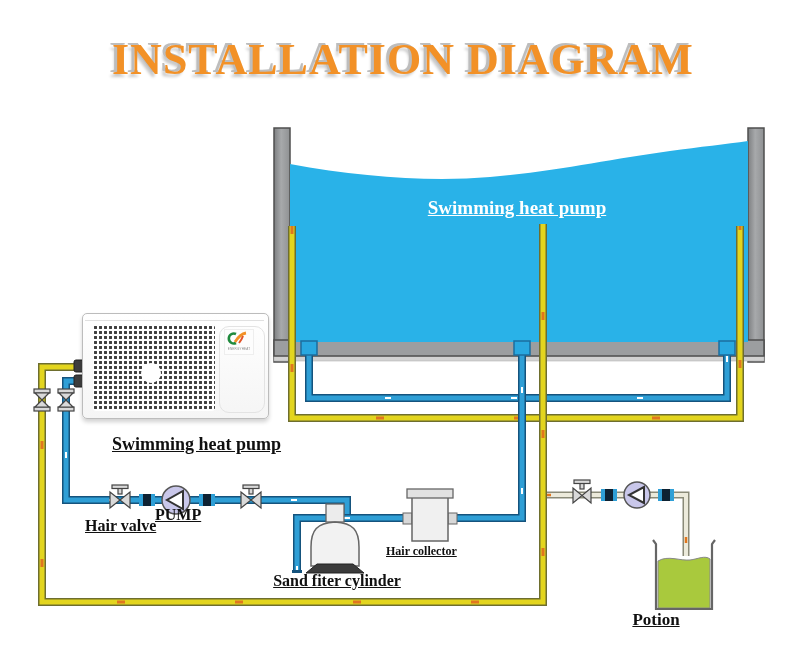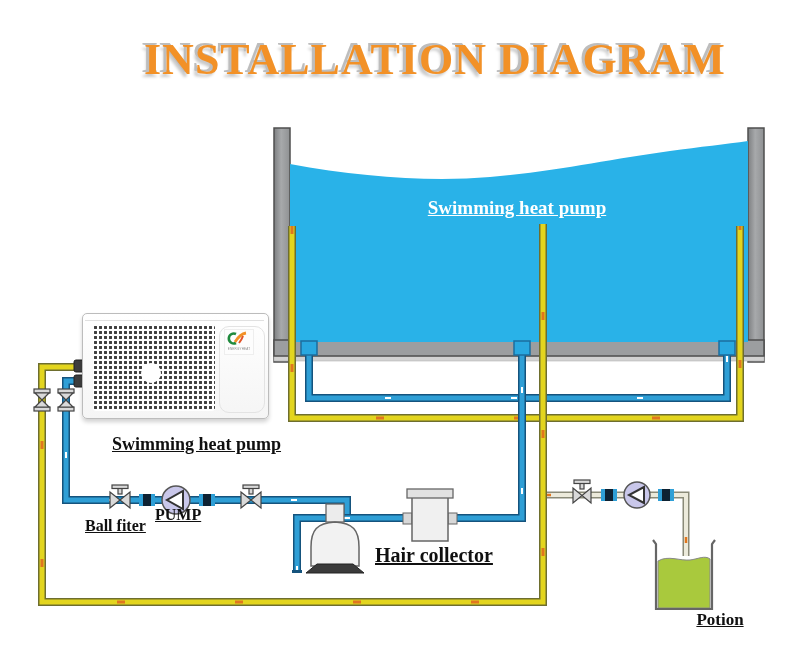--- a/index.html
+++ b/index.html
@@ -6,30 +6,29 @@
   #stage{
     position:relative;width:790px;height:670px;background:#ffffff;overflow:hidden;
     font-family:"Liberation Serif", serif;
   }
   .abs{position:absolute;}
   #title{
     left:112px;top:34px;width:560px;
     font-size:44px;font-weight:bold;letter-spacing:1px;color:#F29127;
     text-shadow:-3px -2px 0 #bdbdbd,-3px 3px 3px #c9c9c9;
     white-space:nowrap;
-    margin-left:32px;
   }
   .lbl{color:#101010;font-weight:bold;white-space:nowrap;text-decoration:underline;}
   #pool-label{left:402px;top:197px;width:230px;text-align:center;font-size:19px;color:#ffffff;font-weight:bold;}
   #hp-label{left:112px;top:434px;width:140px;font-size:18px;}
   #ballvalve-label{left:85px;top:517px;font-size:16px;}
   #pump-label{left:155px;top:506px;font-size:16px;}
   #sandfilter-label{left:262px;top:572px;width:150px;text-align:center;font-size:16px;}
-  #haircollector-label{left:375px;top:544px;font-size:20px;}
-  #potion-label{left:690px;top:610px;width:60px;text-align:center;font-size:17px;}
+  #haircollector-label{left:386px;top:544px;font-size:12px;}
+  #potion-label{left:626px;top:610px;width:60px;text-align:center;font-size:17px;}
   
   #heatpump{
     left:82px;top:313px;width:185px;height:104px;
     background:linear-gradient(#ffffff,#f5f5f5);
     border:1px solid #bcbcbc;border-radius:5px;
     box-shadow:0 3px 4px rgba(0,0,0,0.18);
   }
   #hp-seam{left:2px;top:6px;width:179px;height:1px;background:#e0e0e0;}
   #hp-grill{
     left:10px;top:11px;width:122px;height:86px;border-radius:3px;
@@ -203,18 +202,19 @@
         <path d="M10,12 Q15,4 21,3" fill="none" stroke="#F29127" stroke-width="2.8"></path>
         <path d="M14,13 Q17,9 18,6" fill="none" stroke="#e2542a" stroke-width="2"></path>
       </svg>
       <div id="hp-logo-text" class="abs">ENERGYHEAT</div>
     </div>
   </div>
 
   <div id="title" class="abs">INSTALLATION DIAGRAM</div>
   <div id="pool-label" class="abs lbl">Swimming heat pump</div>
   <div id="hp-label" class="abs lbl">Swimming heat pump</div>
-  <div id="ballvalve-label" class="abs lbl">Ball fiter</div>
+  <div id="ballvalve-label" class="abs lbl">Hair valve</div>
   <div id="pump-label" class="abs lbl">PUMP</div>
+  <div id="sandfilter-label" class="abs lbl">Sand fiter cylinder</div>
   <div id="haircollector-label" class="abs lbl">Hair collector</div>
   <div id="potion-label" class="abs lbl">Potion</div>
 
 </div>
 
 </body></html>

